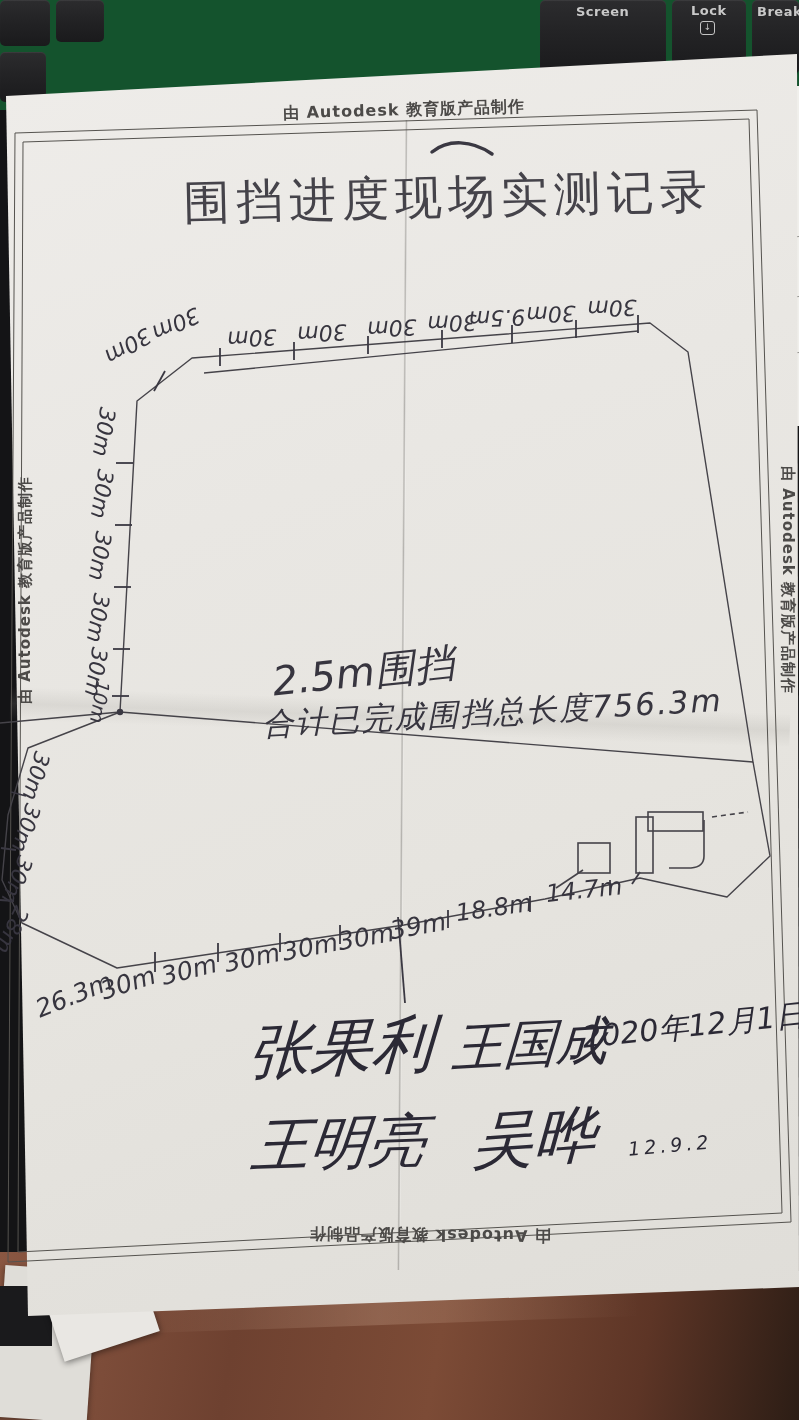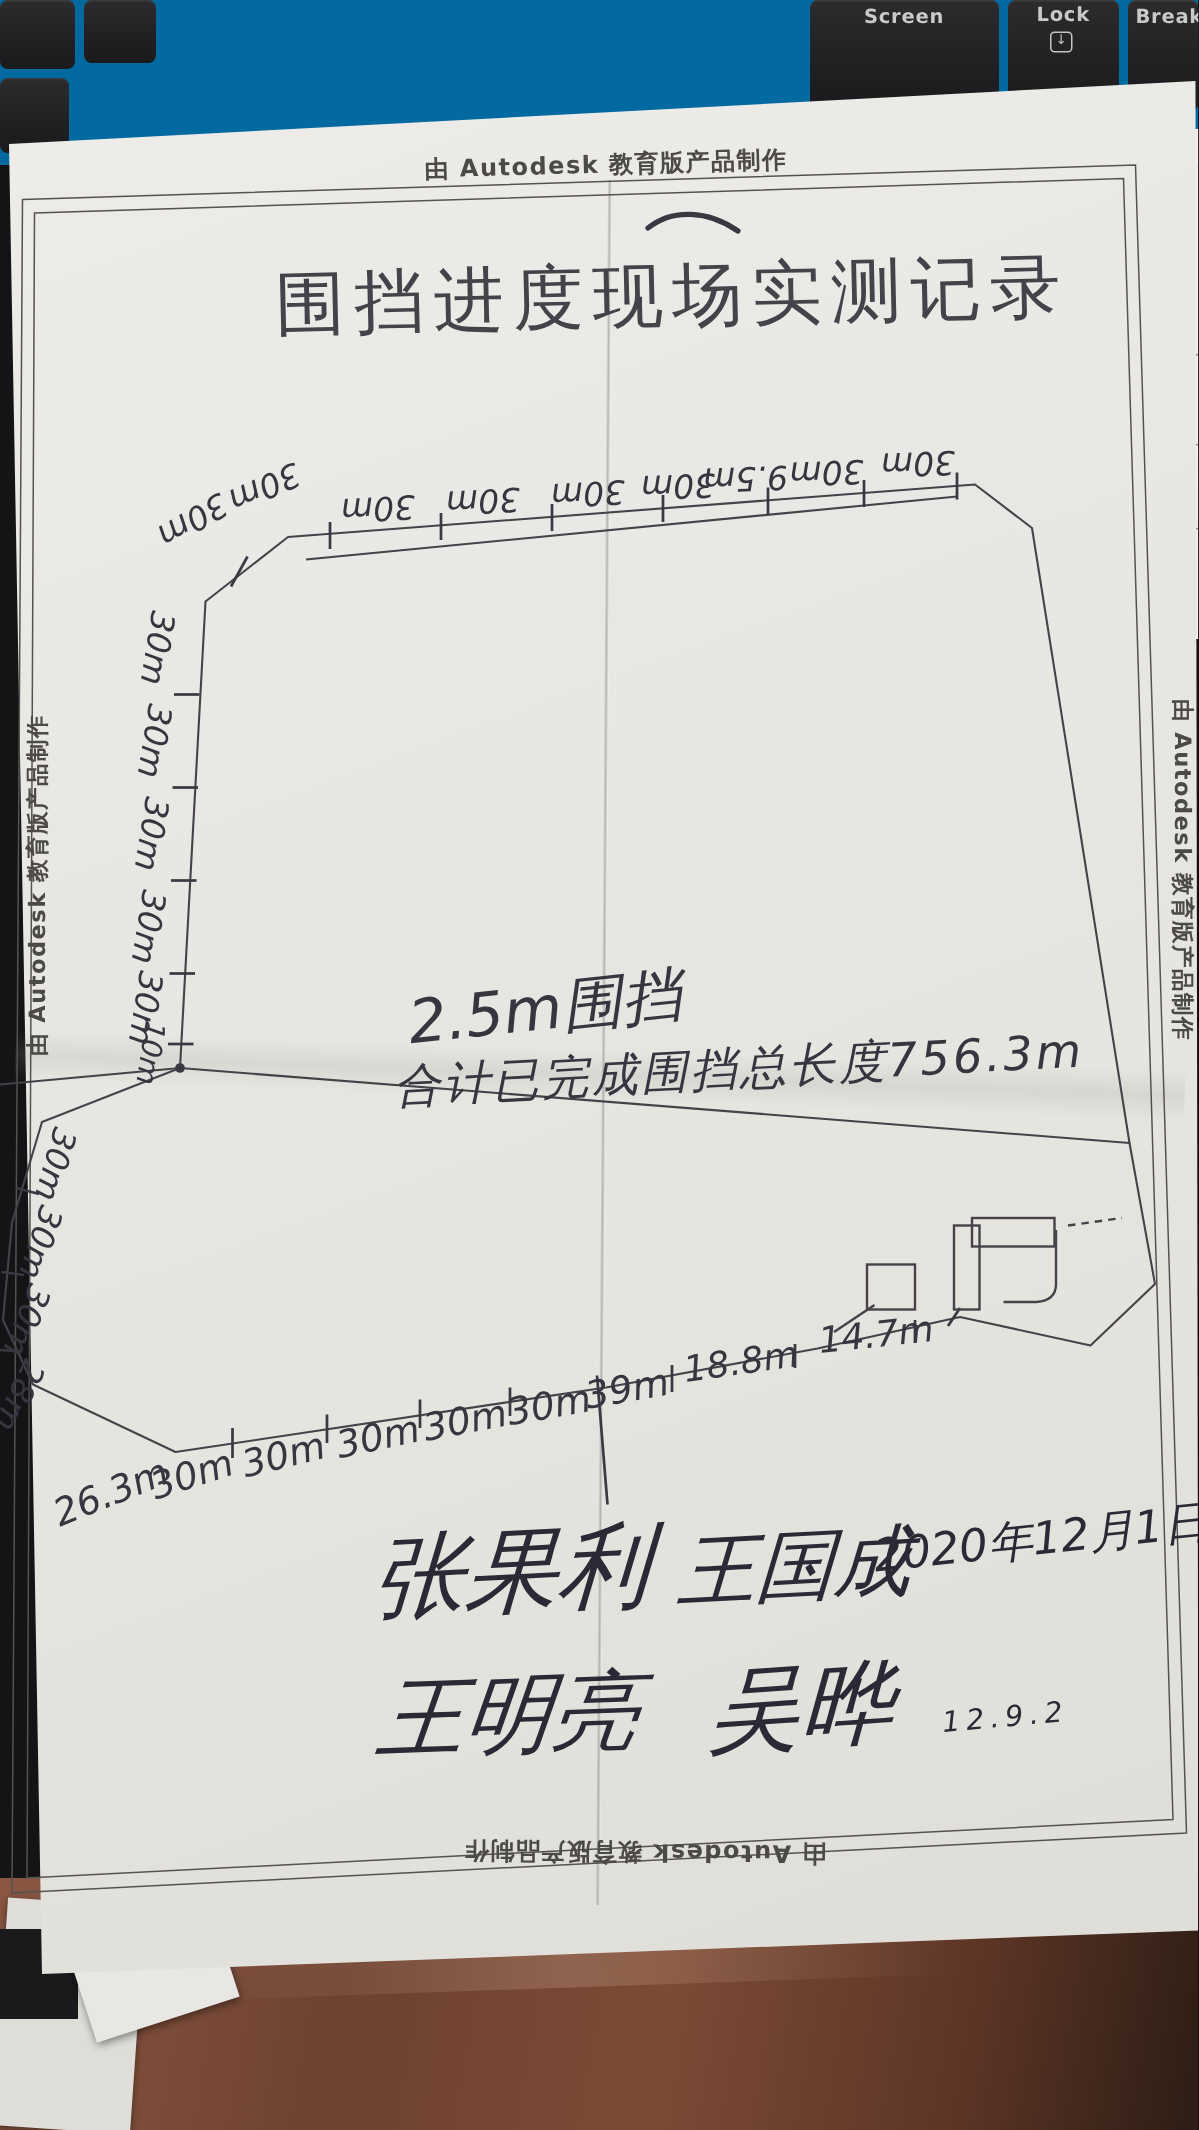--- a/index.html
+++ b/index.html
@@ -1,20 +1,20 @@
 <!DOCTYPE html>
 <html><head>
 <meta charset="utf-8">
 <style>
   html,body{margin:0;padding:0;background:#0b0b0c;}
   #stage{position:relative;width:799px;height:1420px;overflow:hidden;
          font-family:"DejaVu Sans",sans-serif;background:#141416;}
   .abs{position:absolute;}
   
-  #kbd{left:0;top:0;width:799px;height:110px;background:#0369a1;}
+  #kbd{left:0;top:0;width:799px;height:110px;background:#14532d;}
   .key{position:absolute;background:linear-gradient(180deg,#2c2c2e 0%,#232325 45%,#1a1a1c 100%);
        border-radius:5px;box-shadow:inset 0 1px 1px rgba(255,255,255,.08);}
   .keylabel{position:absolute;color:#c9c9c9;font-size:13px;font-weight:600;letter-spacing:.5px;}
   .lockicon{position:absolute;width:13px;height:12px;border:1.6px solid #c4c4c4;border-radius:3px;
             color:#c4c4c4;font-size:9px;line-height:11px;text-align:center;}
   #desk{left:0;top:1252px;width:799px;height:168px;
         background:linear-gradient(100deg,#8a5742 0%,#6e4130 30%,#7c4b36 55%,#5d3526 80%,#2c1d15 100%);}
   #desk-sheen{left:120px;top:1285px;width:520px;height:40px;
         background:linear-gradient(90deg,rgba(255,230,210,0) 0%,rgba(255,225,200,.18) 50%,rgba(255,225,200,0) 100%);
         transform:rotate(-2deg);}

